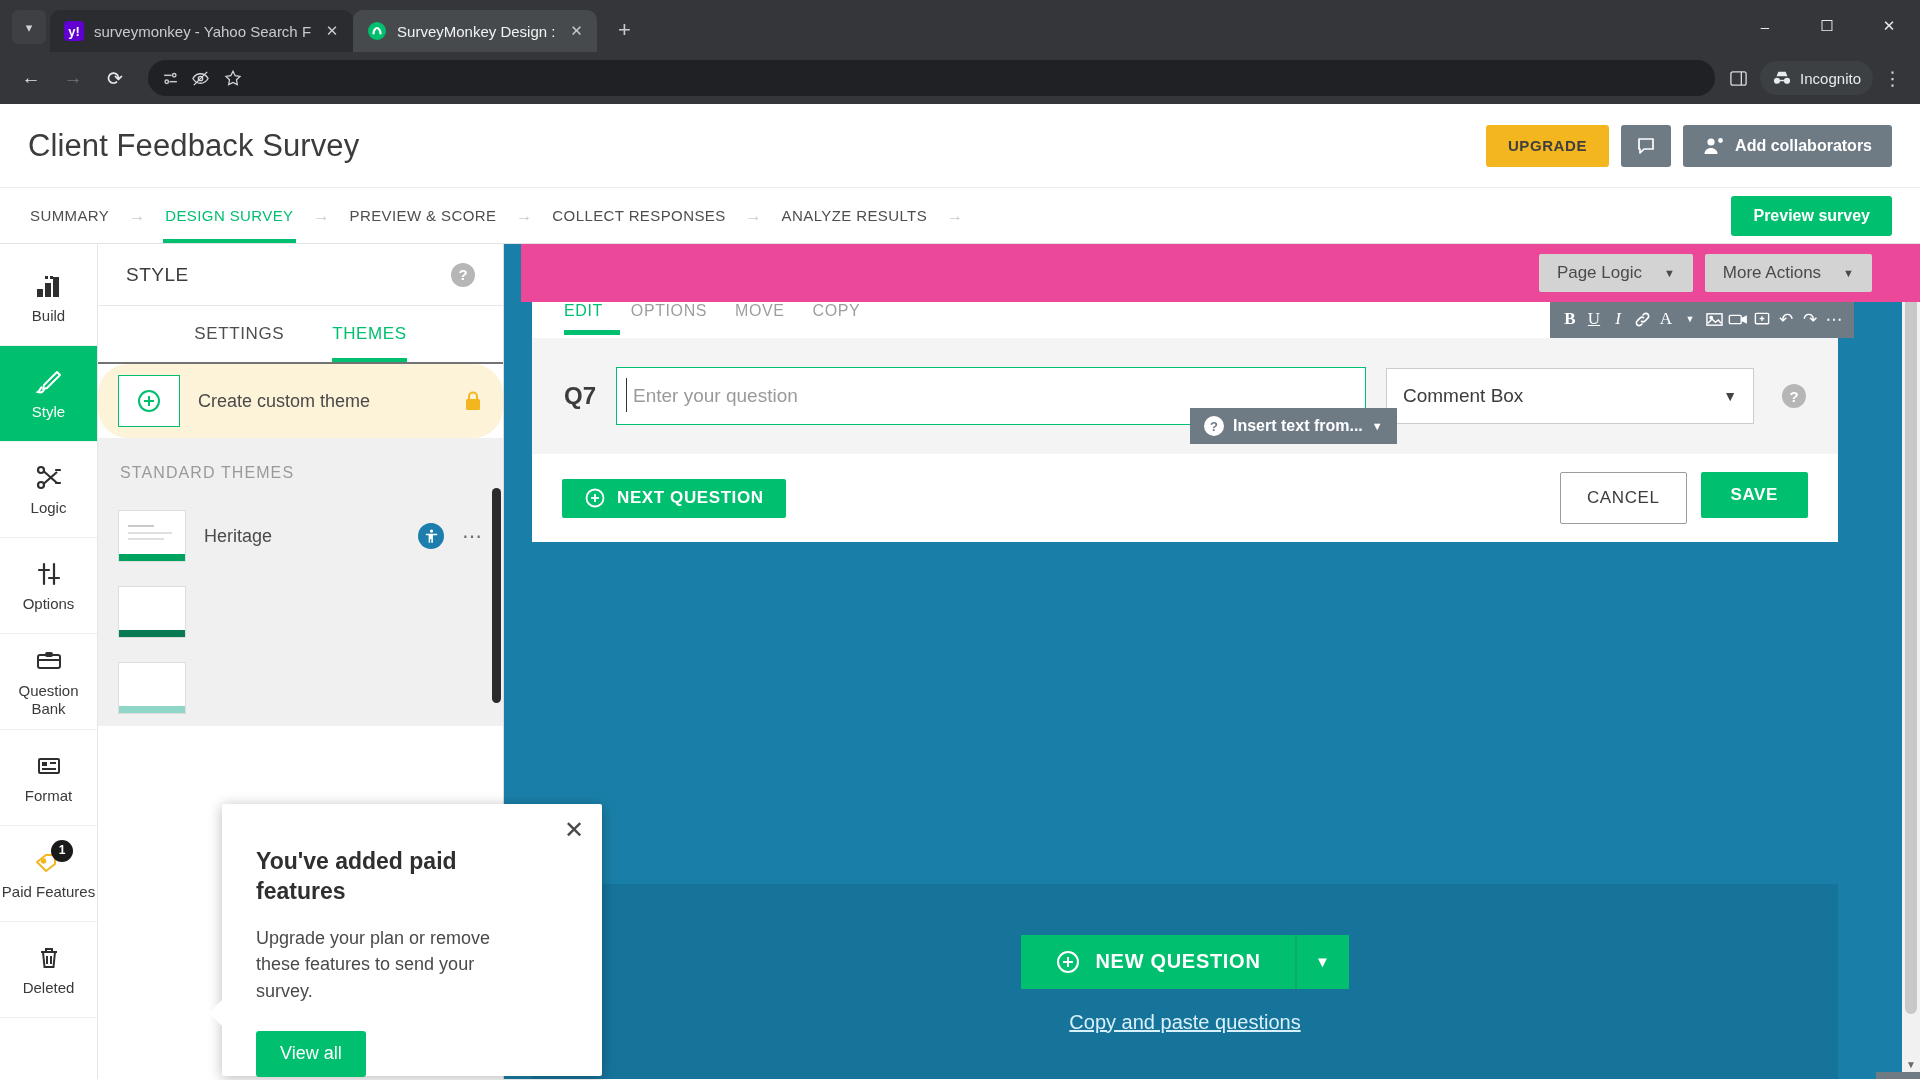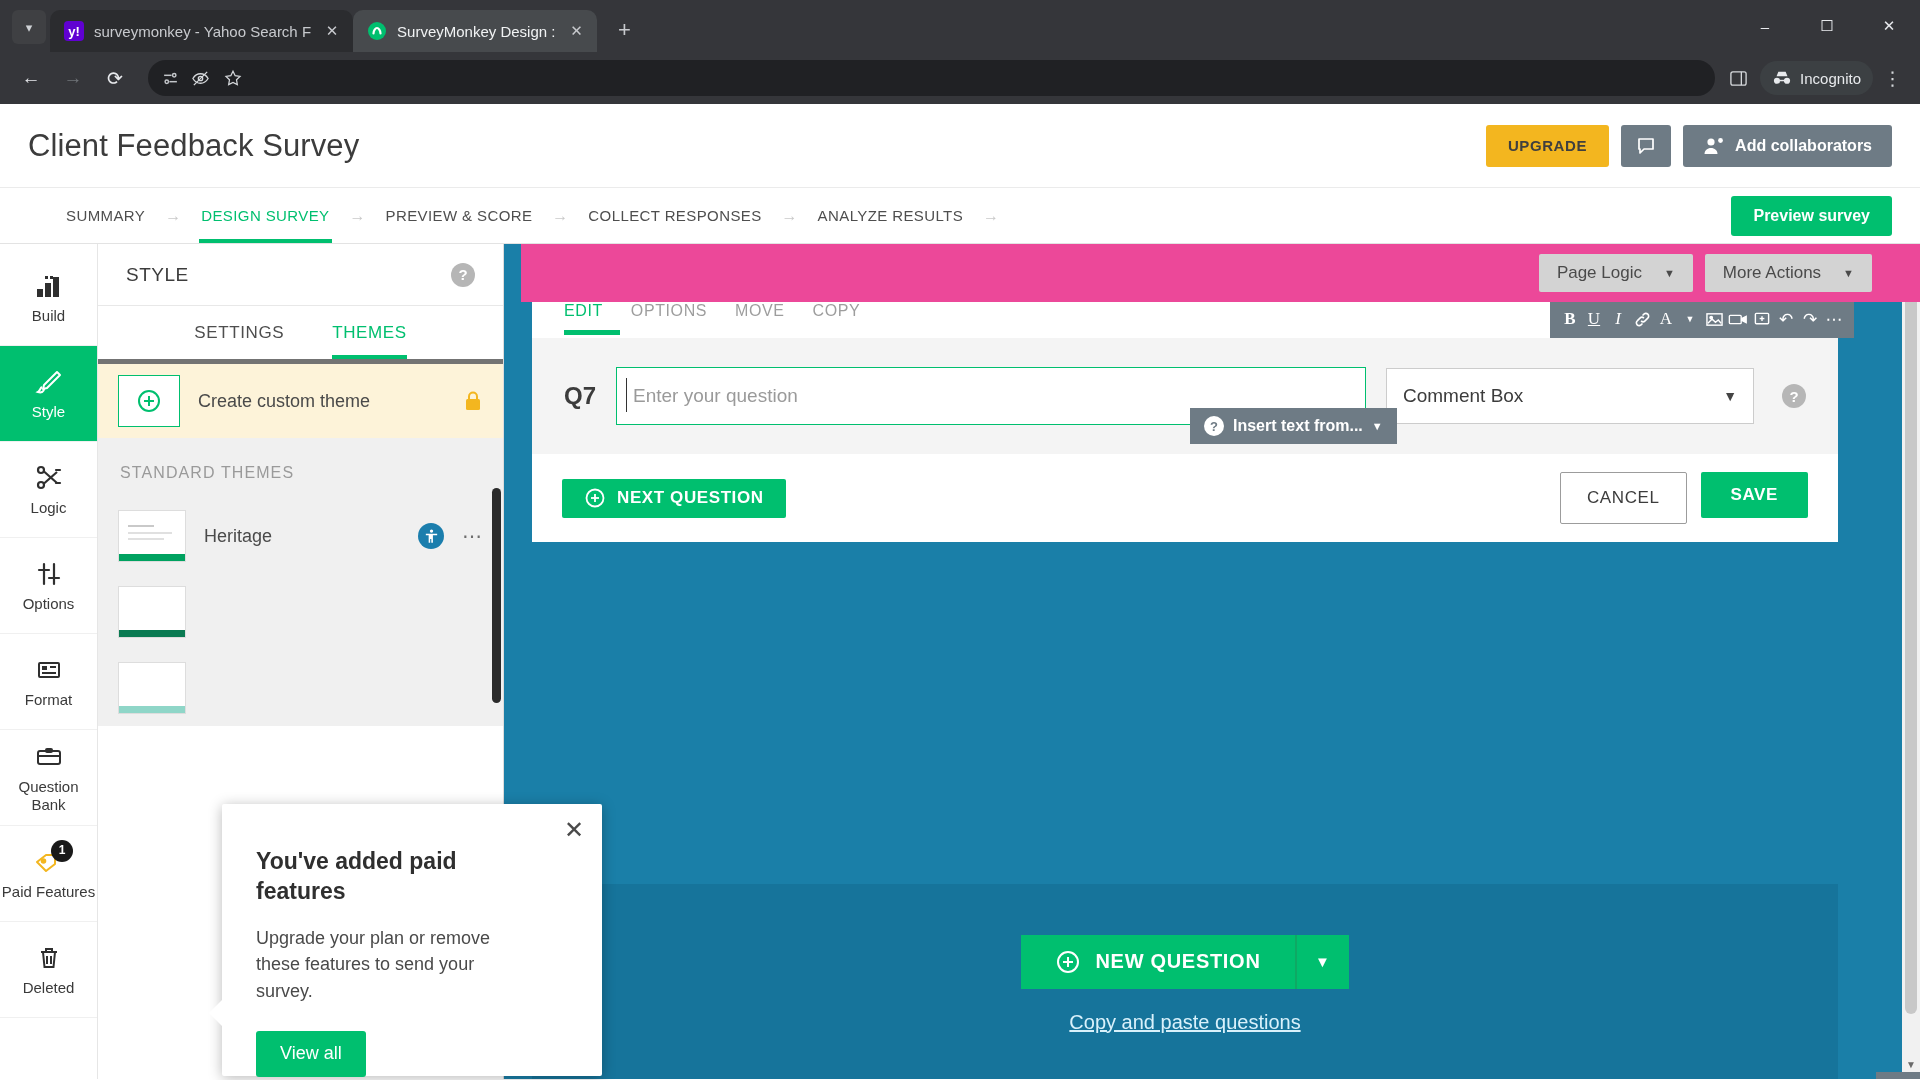--- a/index.html
+++ b/index.html
@@ -116,21 +116,21 @@
   .btn-collab {
     height: 42px; background: #6e7b85; border-radius: 3px; color: #fff;
     display: flex; align-items: center; gap: 10px; padding: 0 20px;
     font-size: 16px; font-weight: 700; cursor: pointer; border: none;
   }
 
   .sm-nav {
     height: 56px; display: flex; align-items: center; padding: 0 28px;
     border-bottom: 1px solid #e3e3e3; background: #fff; position: relative;
   }
-  .nav-items { display: flex; align-items: center; height: 100%; margin-left: 36px; }
+  .nav-items { display: flex; align-items: center; height: 100%; }
   .nav-item {
     font-size: 15px; letter-spacing: .4px; color: #4e4e4e; height: 100%;
     display: flex; align-items: center; cursor: pointer; position: relative;
     padding: 0 2px;
   }
   .nav-item.active { color: #00bf6f; font-weight: 400; }
   .nav-item.active::after {
     content: ''; position: absolute; left: 0; right: 0; bottom: 0;
     height: 4px; background: #00bf6f;
   }
@@ -174,36 +174,36 @@
     border-bottom: 1px solid #e8e8e8; flex: 0 0 62px;
   }
   .panel-title { flex: 1; font-size: 19px; color: #3c3c3c; letter-spacing: .5px; }
   .help-circle {
     width: 24px; height: 24px; border-radius: 50%; background: #b6b6b6; color: #fff;
     font-size: 15px; font-weight: 700; display: flex; align-items: center;
     justify-content: center; cursor: pointer;
   }
   .panel-tabs {
     height: 58px; display: flex; align-items: center; justify-content: center;
-    gap: 48px; border-bottom: 5px solid #737373; flex: 0 0 58px;
+    gap: 48px; border-bottom: 2px solid #737373; flex: 0 0 58px;
   }
   .panel-tab {
     font-size: 17px; color: #4e4e4e; letter-spacing: .6px; height: 100%;
     display: flex; align-items: center; position: relative; cursor: pointer;
   }
   .panel-tab.active { color: #00bf6f; }
   .panel-tab.active::after {
     content: ''; position: absolute; left: 0; right: 0; bottom: 0;
     height: 4px; background: #00bf6f;
   }
   .panel-scroll { flex: 1; overflow: hidden; position: relative; background:#fff;}
 
   .theme-custom {
     background: #fdf3d9; display: flex; align-items: center; gap: 18px;
-    padding: 14px 20px; height: 74px;
+    padding: 14px 20px; height: 74px; border-radius: 30px;
   }
   .swatch-new {
     width: 62px; height: 52px; border: 1px solid #00bf6f; background: #fff;
     display: flex; align-items: center; justify-content: center; flex: 0 0 62px;
   }
   .theme-name { font-size: 18px; color: #4a4a4a; flex: 1; }
   .lock-ico { color: #f3b61f; font-size: 19px; }
 
   .std-head {
     padding: 26px 22px 16px; font-size: 16px; color: #9a9a9a;
@@ -578,38 +578,38 @@
               <line x1="4" y1="9" x2="14" y2="9"></line>
                 <line x1="14" y1="17" x2="24" y2="17"></line>
             </svg>
           </span>
           <span class="rail-label">Options</span>
         </div>
 
         <div class="rail-item">
           <span class="rail-icon">
             <svg width="28" height="24" viewBox="0 0 28 24" fill="none" stroke="#2f2f2f" stroke-width="2">
+              <rect x="3" y="6" width="22" height="13" rx="2"></rect>
+                <line x1="3" y1="11" x2="25" y2="11"></line>
+              <rect x="11" y="4" width="6" height="3" rx="1" fill="#2f2f2f"></rect>
+            </svg>
+          </span>
+          <span class="rail-label">Question Bank</span>
+        </div>
+
+        <div class="rail-item">
+          <span class="rail-icon">
+            <svg width="28" height="24" viewBox="0 0 28 24" fill="none" stroke="#2f2f2f" stroke-width="2">
               <rect x="4" y="5" width="20" height="14" rx="1"></rect>
               <rect x="7" y="8" width="5" height="4" fill="#2f2f2f" stroke="none"></rect>
               <line x1="15" y1="9" x2="21" y2="9"></line>
                 <line x1="7" y1="15" x2="21" y2="15"></line>
             </svg>
           </span>
           <span class="rail-label">Format</span>
-        </div>
-
-        <div class="rail-item">
-          <span class="rail-icon">
-            <svg width="28" height="24" viewBox="0 0 28 24" fill="none" stroke="#2f2f2f" stroke-width="2">
-              <rect x="3" y="6" width="22" height="13" rx="2"></rect>
-                <line x1="3" y1="11" x2="25" y2="11"></line>
-              <rect x="11" y="4" width="6" height="3" rx="1" fill="#2f2f2f"></rect>
-            </svg>
-          </span>
-          <span class="rail-label">Question Bank</span>
         </div>
 
         <div class="rail-item">
           <span class="rail-icon">
             <svg width="30" height="24" viewBox="0 0 30 24" fill="none" stroke="#f3b61f" stroke-width="2">
               <path d="M3 12l9-7h9v9l-9 7z" stroke-linejoin="round"></path>
                 <circle cx="9.5" cy="11" r="1.8" fill="#f3b61f"></circle>
             </svg>
           </span>
           <span class="rail-badge">1</span>

